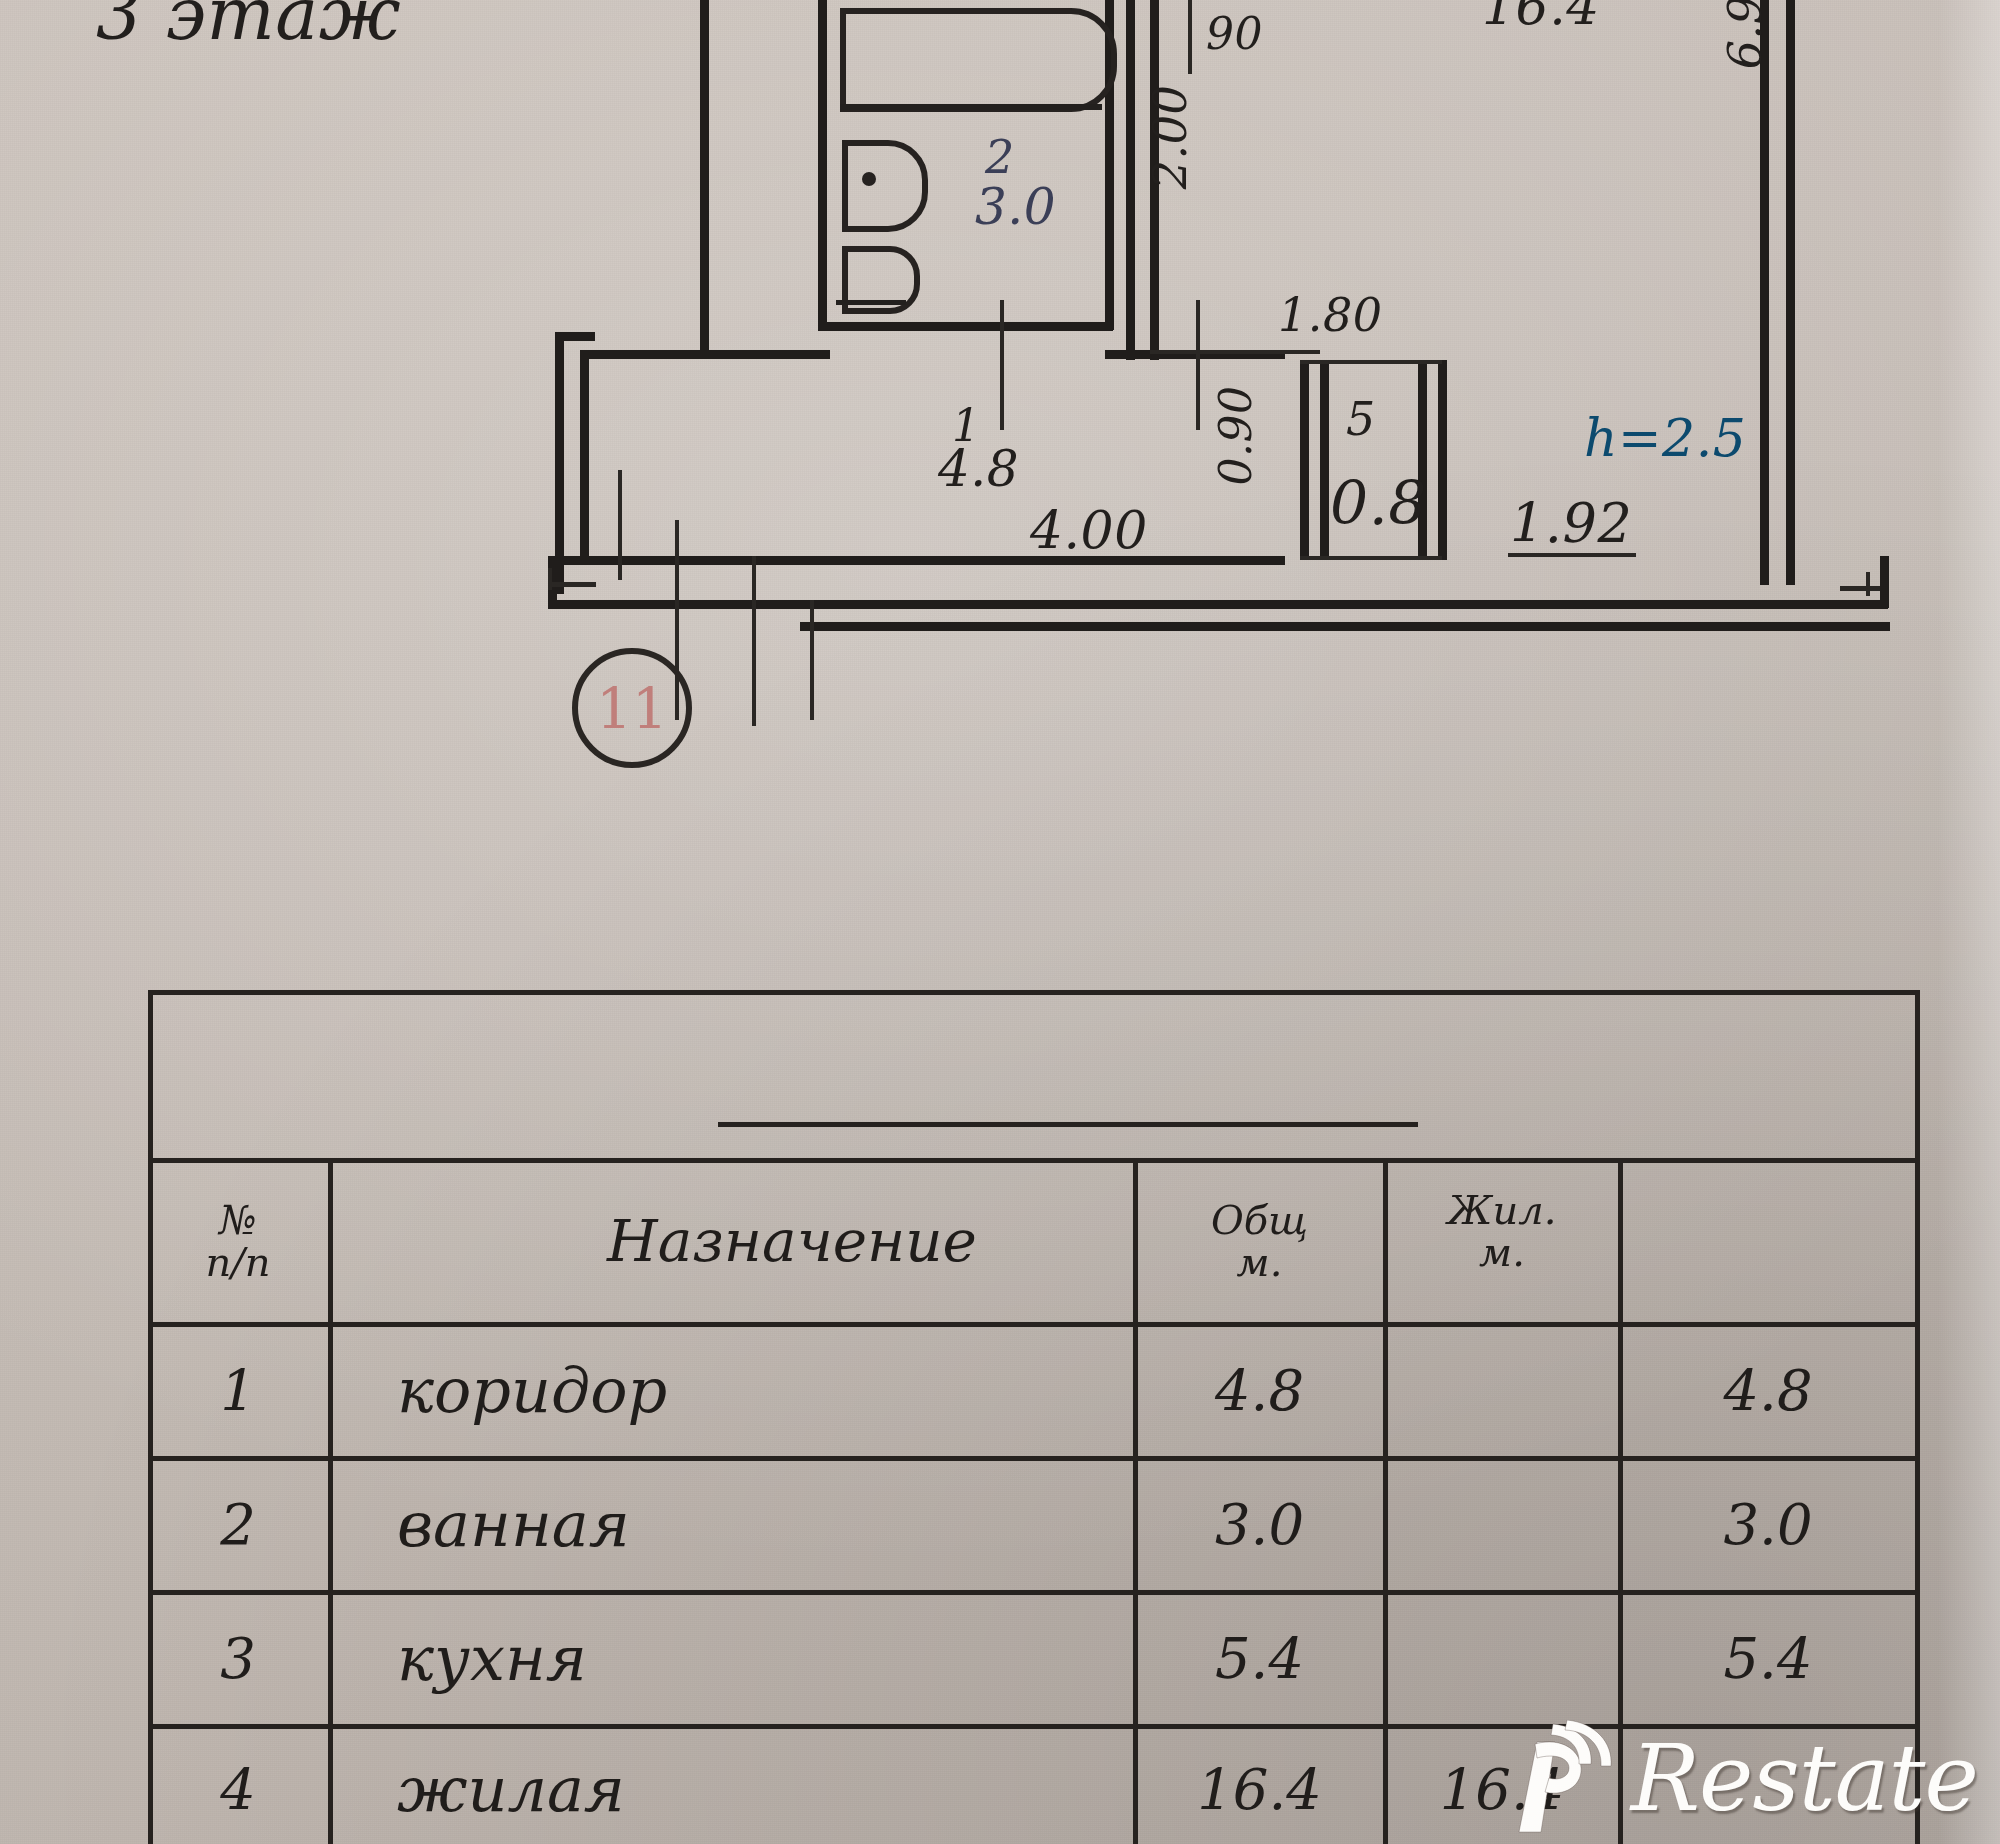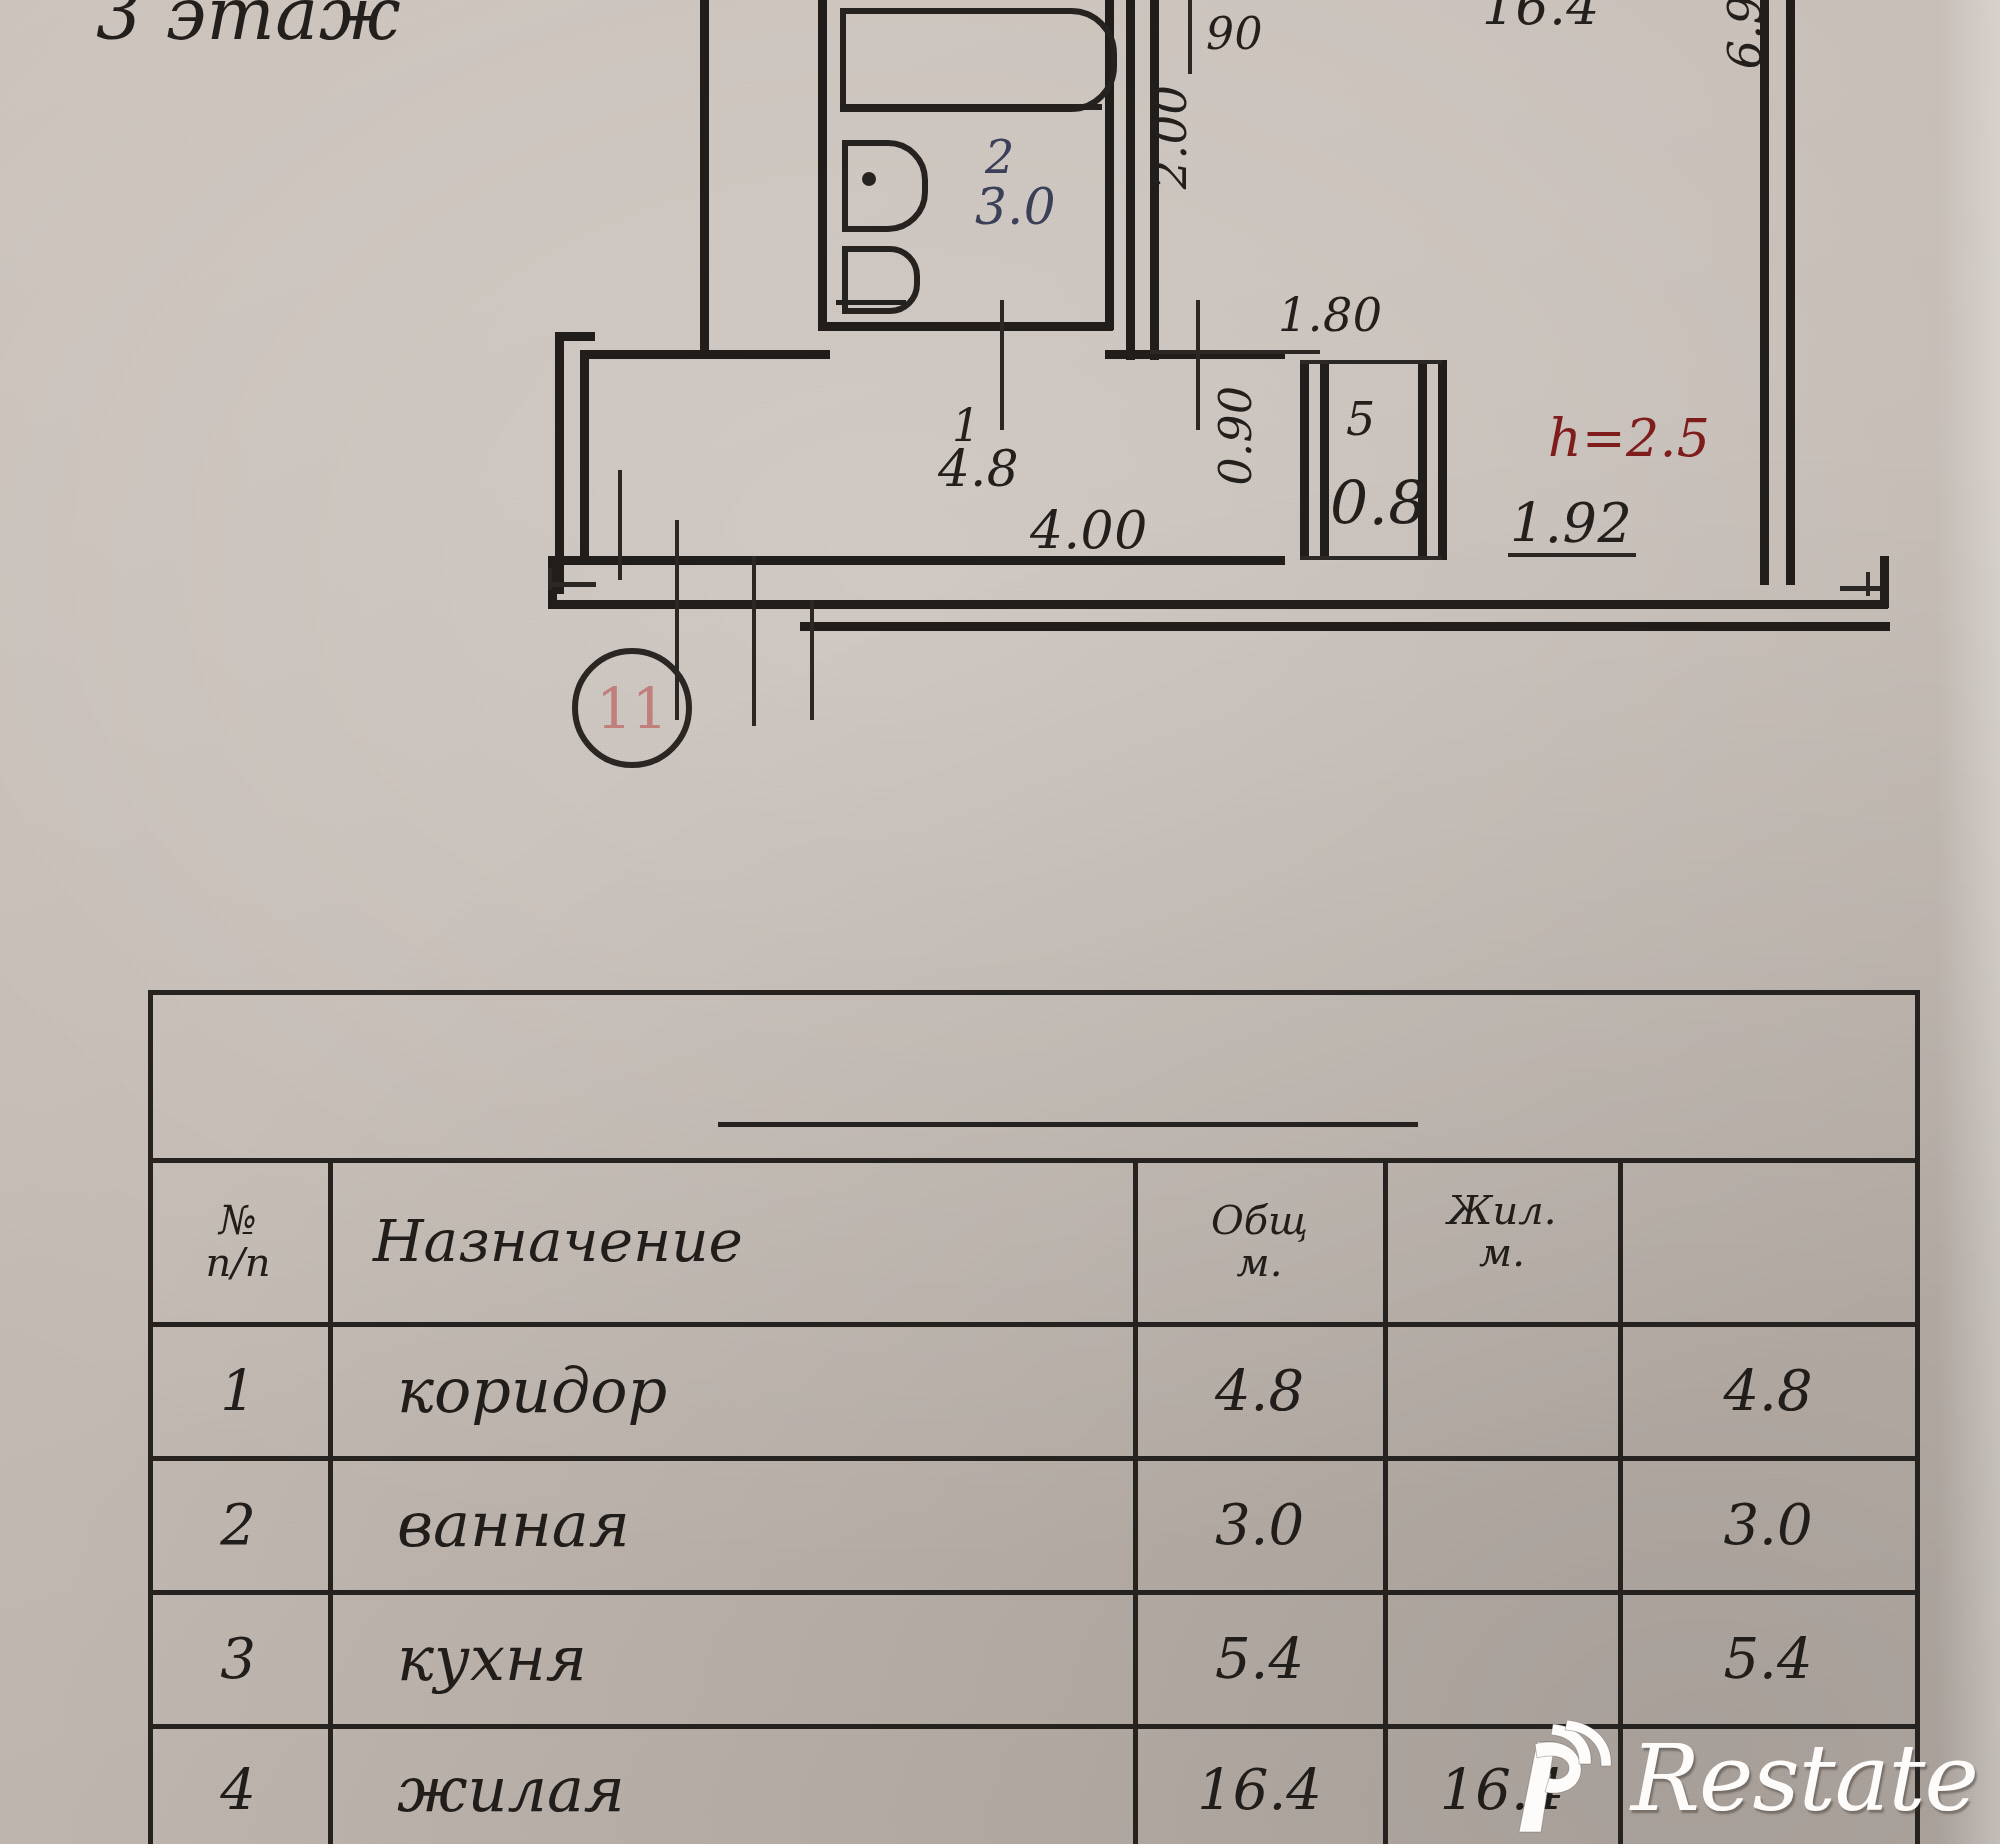--- a/index.html
+++ b/index.html
@@ -52,21 +52,22 @@
 
   .hand {
     position: absolute;
     color: #221f1d;
     font-family: "DejaVu Serif", serif;
     font-style: italic;
     white-space: nowrap;
     letter-spacing: 0.5px;
   }
   .hand-red {
-    color: #7f1d1d;
+    color: #0c4a6e;
+    margin-left: 36px;
   }
   .vert {
     transform-origin: 50% 50%;
     transform: rotate(-90deg);
   }
 
   
   #table-wrap {
     position: absolute;
     left: 148px;
@@ -104,21 +105,21 @@
     align-items: center;
     font-family: "DejaVu Serif", serif;
     font-style: italic;
     color: #201d1b;
     overflow: hidden;
   }
   .cell.c-num   { justify-content: center; font-size: 56px; }
   .cell.c-name  { justify-content: flex-start; padding-left: 64px; font-size: 62px; }
   .cell.c-val   { justify-content: center; font-size: 56px; }
   .cell.c-head  { font-size: 40px; line-height: 1.05; flex-direction: column; justify-content: center; align-items: center; text-align: center; }
-  .cell.c-head-name { justify-content: flex-start; padding-left: 40px; font-size: 58px; align-items: center; }
+  .cell.c-head-name { justify-content: center; padding-left: 60px; font-size: 58px; align-items: center; }
 
   
   #watermark {
     position: absolute;
     right: 22px;
     bottom: 6px;
     display: flex;
     align-items: center;
     gap: 2px;
     pointer-events: none;

